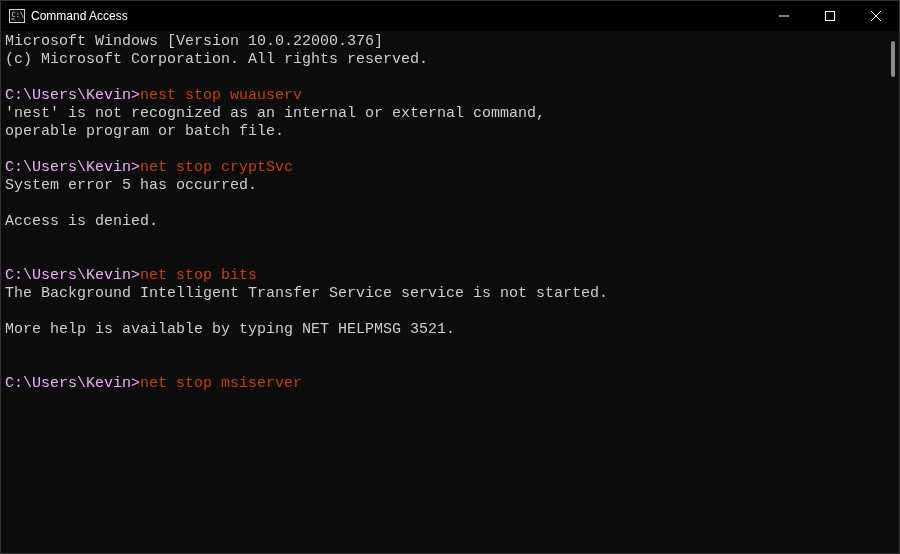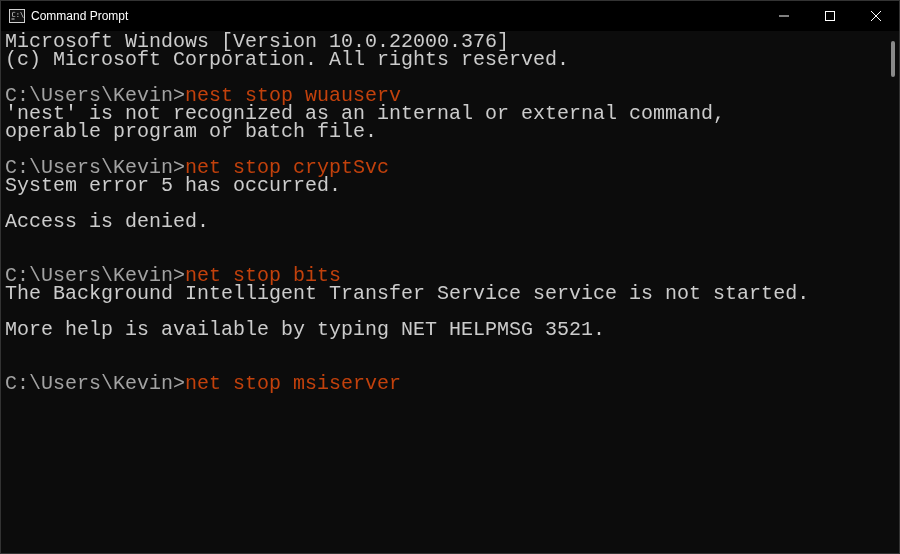--- a/index.html
+++ b/index.html
@@ -51,57 +51,57 @@
     .terminal-area {
       flex: 1 1 auto;
       position: relative;
       display: flex;
       overflow: hidden;
     }
     .terminal {
       flex: 1 1 auto;
       padding: 2px 0 0 4px;
       color: #cccccc;
-      font-size: 20px;
+      font-size: 15px;
       line-height: 18px;
       white-space: pre;
       overflow: hidden;
       font-family: Consolas, 'Courier New', monospace;
     }
     .scrollbar-track {
       width: 14px;
       background: transparent;
       position: relative;
     }
     .scrollbar-thumb {
       position: absolute;
       right: 4px;
       top: 10px;
       width: 4px;
       height: 36px;
       background: #8a8a8a;
       border-radius: 2px;
     }
     .line { display: block; min-height: 18px; }
-    .prompt { color: #a3a3a3; }
+    .prompt { color: #f0abfc; }
     .cmd { color: #c2410c; }
   </style>
 </head>
 <body>
 
 <div class="window">
   <div class="titlebar">
     <span class="titlebar-icon">
       <svg width="16" height="16" viewBox="0 0 16 16">
         <rect x="0.5" y="1.5" width="15" height="13" fill="#111" stroke="#d0d0d0" stroke-width="1"></rect>
         <text x="2.5" y="9" font-family="Consolas, monospace" font-size="7" fill="#d0d0d0">C:\</text>
         <line x1="2.5" y1="11" x2="5.5" y2="11" stroke="#d0d0d0" stroke-width="1"></line>
       </svg>
     </span>
-    <span class="titlebar-title">Command Prompt</span>
+    <span class="titlebar-title">Command Access</span>
     <span class="titlebar-spacer"></span>
     <div class="titlebar-controls">
       <div class="ctrl">
         <svg width="10" height="10" viewBox="0 0 10 10">
             <line x1="0" y1="5" x2="10" y2="5" stroke="#ffffff" stroke-width="1"></line>
           </svg>
       </div>
       <div class="ctrl">
         <svg width="10" height="10" viewBox="0 0 10 10">
             <rect x="0.5" y="0.5" width="9" height="9" fill="none" stroke="#ffffff" stroke-width="1"></rect>

